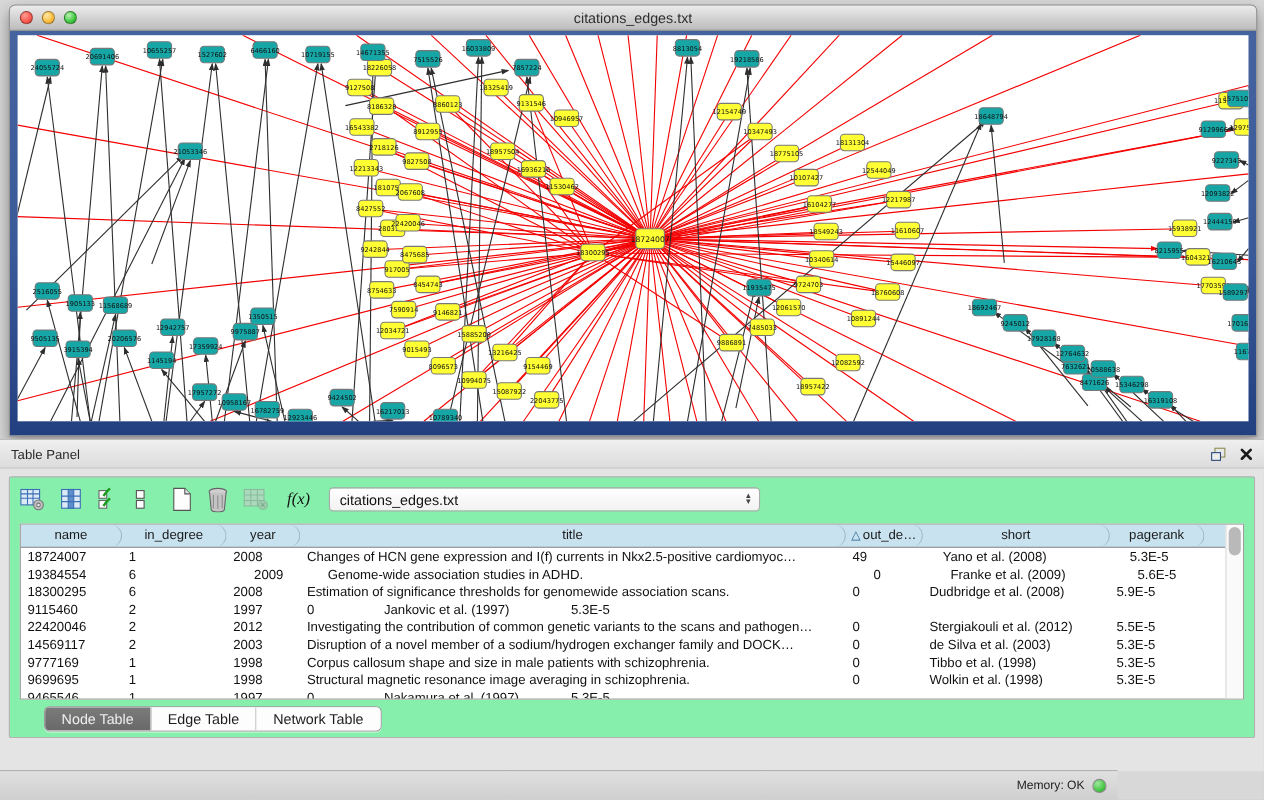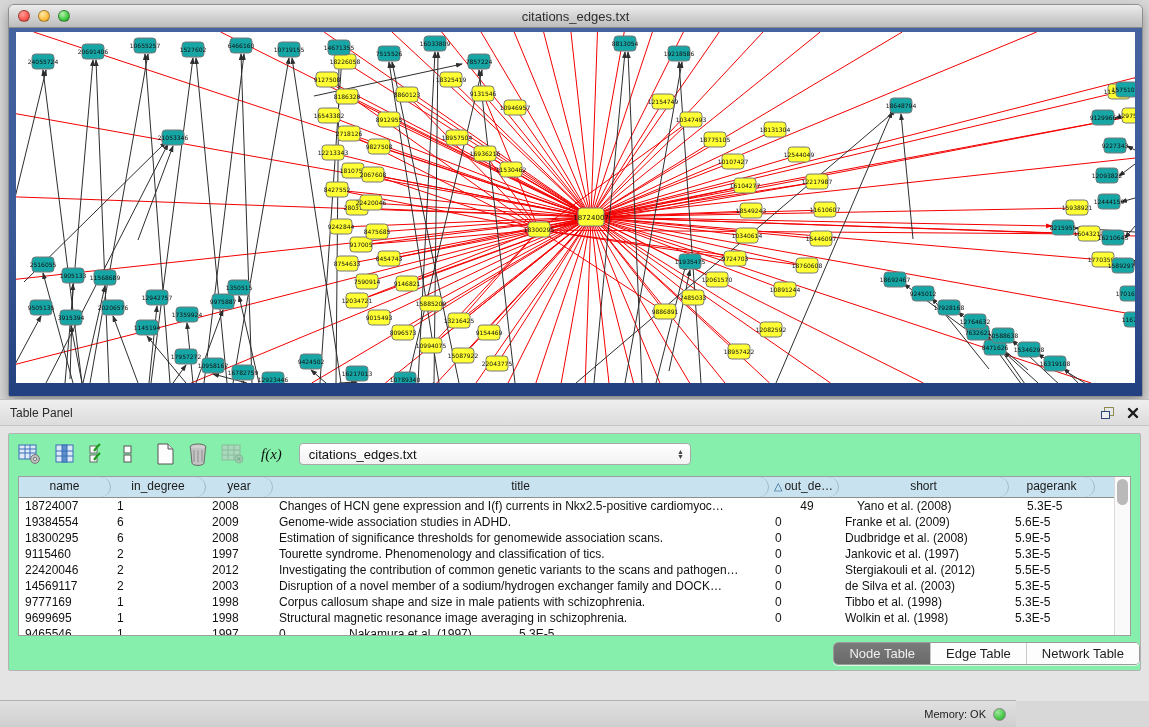--- a/index.html
+++ b/index.html
@@ -79,21 +79,21 @@
   .th{
     box-sizing:border-box;border-right:1px solid #9fb9c6;
     font-size:12px;color:#1b1b1b;text-align:center;line-height:19px;
     overflow:hidden;white-space:nowrap;flex:none;border-radius:10px;
   }
   .th .sort{color:#23608e;font-size:11px;margin-right:2px;}
   .tbody{font-size:12px;color:#111;}
   .tr{display:flex;height:16px;line-height:16px;}
   .td{box-sizing:border-box;padding:0 0 0 6px;overflow:hidden;white-space:nowrap;flex:none;}
   
-  .tabsrow{position:absolute;left:13px;right:0;bottom:5px;display:flex;justify-content:flex-end;}
+  .tabsrow{position:absolute;left:0;right:0;bottom:5px;display:flex;justify-content:flex-start;padding-left:31px;}
   .segmented{
     display:inline-flex;background:#ffffff;border:1px solid #9a9a9a;
     border-radius:5px;overflow:hidden;box-shadow:0 1px 0 rgba(255,255,255,.7);
   }
   .seg-btn{
     border:none;background:#fdfdfd;font-size:13px;color:#1d1d1d;
     padding:3px 15px;border-left:1px solid #c9c9c9;font-family:"Liberation Sans",sans-serif;
   }
   .seg-btn:first-child{border-left:none;}
   .seg-btn.active{background:linear-gradient(#7b7b7b,#696969);color:#efefef;}
@@ -890,47 +890,46 @@
           <div class="th" style="width: 70px;"><span class="sort">△</span>out_de…</div>
           <div class="th" style="width: 170px;">short</div>
           <div class="th" style="width: 86px;">pagerank</div>
         </div>
       <div class="tbody" id="tbody">
           <div class="tr">
             <div class="td" style="width: 92px;">18724007</div>
             <div class="td" style="width: 95px;">1</div>
             <div class="td" style="width: 67px;">2008</div>
             <div class="td" style="width: 496px;">Changes of HCN gene expression and I(f) currents in Nkx2.5-positive cardiomyoc…</div>
-            <div class="td" style="width: 70px; text-align: center;">49</div>
+            <div class="td" style="width: 70px;">49</div>
             <div class="td" style="width: 170px; margin-left: 12px;">Yano et al. (2008)</div>
             <div class="td" style="width: 86px;">5.3E-5</div>
           </div>
           <div class="tr">
             <div class="td" style="width: 92px;">19384554</div>
             <div class="td" style="width: 95px;">6</div>
-            <div class="td" style="width: 67px;">2009</div>
+            <div class="td" style="width: 67px; margin-left: 19px;">2009</div>
             <div class="td" style="width: 496px;">Genome-wide association studies in ADHD.</div>
             <div class="td" style="width: 70px;">0</div>
             <div class="td" style="width: 170px;">Franke et al. (2009)</div>
             <div class="td" style="width: 86px;">5.6E-5</div>
           </div>
           <div class="tr">
             <div class="td" style="width: 92px;">18300295</div>
             <div class="td" style="width: 95px;">6</div>
             <div class="td" style="width: 67px;">2008</div>
             <div class="td" style="width: 496px;">Estimation of significance thresholds for genomewide association scans.</div>
             <div class="td" style="width: 70px;">0</div>
             <div class="td" style="width: 170px;">Dudbridge et al. (2008)</div>
             <div class="td" style="width: 86px;">5.9E-5</div>
           </div>
           <div class="tr">
             <div class="td" style="width: 92px;">9115460</div>
             <div class="td" style="width: 95px;">2</div>
             <div class="td" style="width: 67px;">1997</div>
-            <div class="td" style="width: 496px;">Tourette syndrome. Phenomenology and classification of tics.</div>
             <div class="td" style="width: 70px;">0</div>
             <div class="td" style="width: 170px;">Jankovic et al. (1997)</div>
             <div class="td" style="width: 86px;">5.3E-5</div>
           </div>
           <div class="tr">
             <div class="td" style="width: 92px;">22420046</div>
             <div class="td" style="width: 95px;">2</div>
             <div class="td" style="width: 67px;">2012</div>
             <div class="td" style="width: 496px;">Investigating the contribution of common genetic variants to the scans and pathogen…</div>
             <div class="td" style="width: 70px;">0</div>

